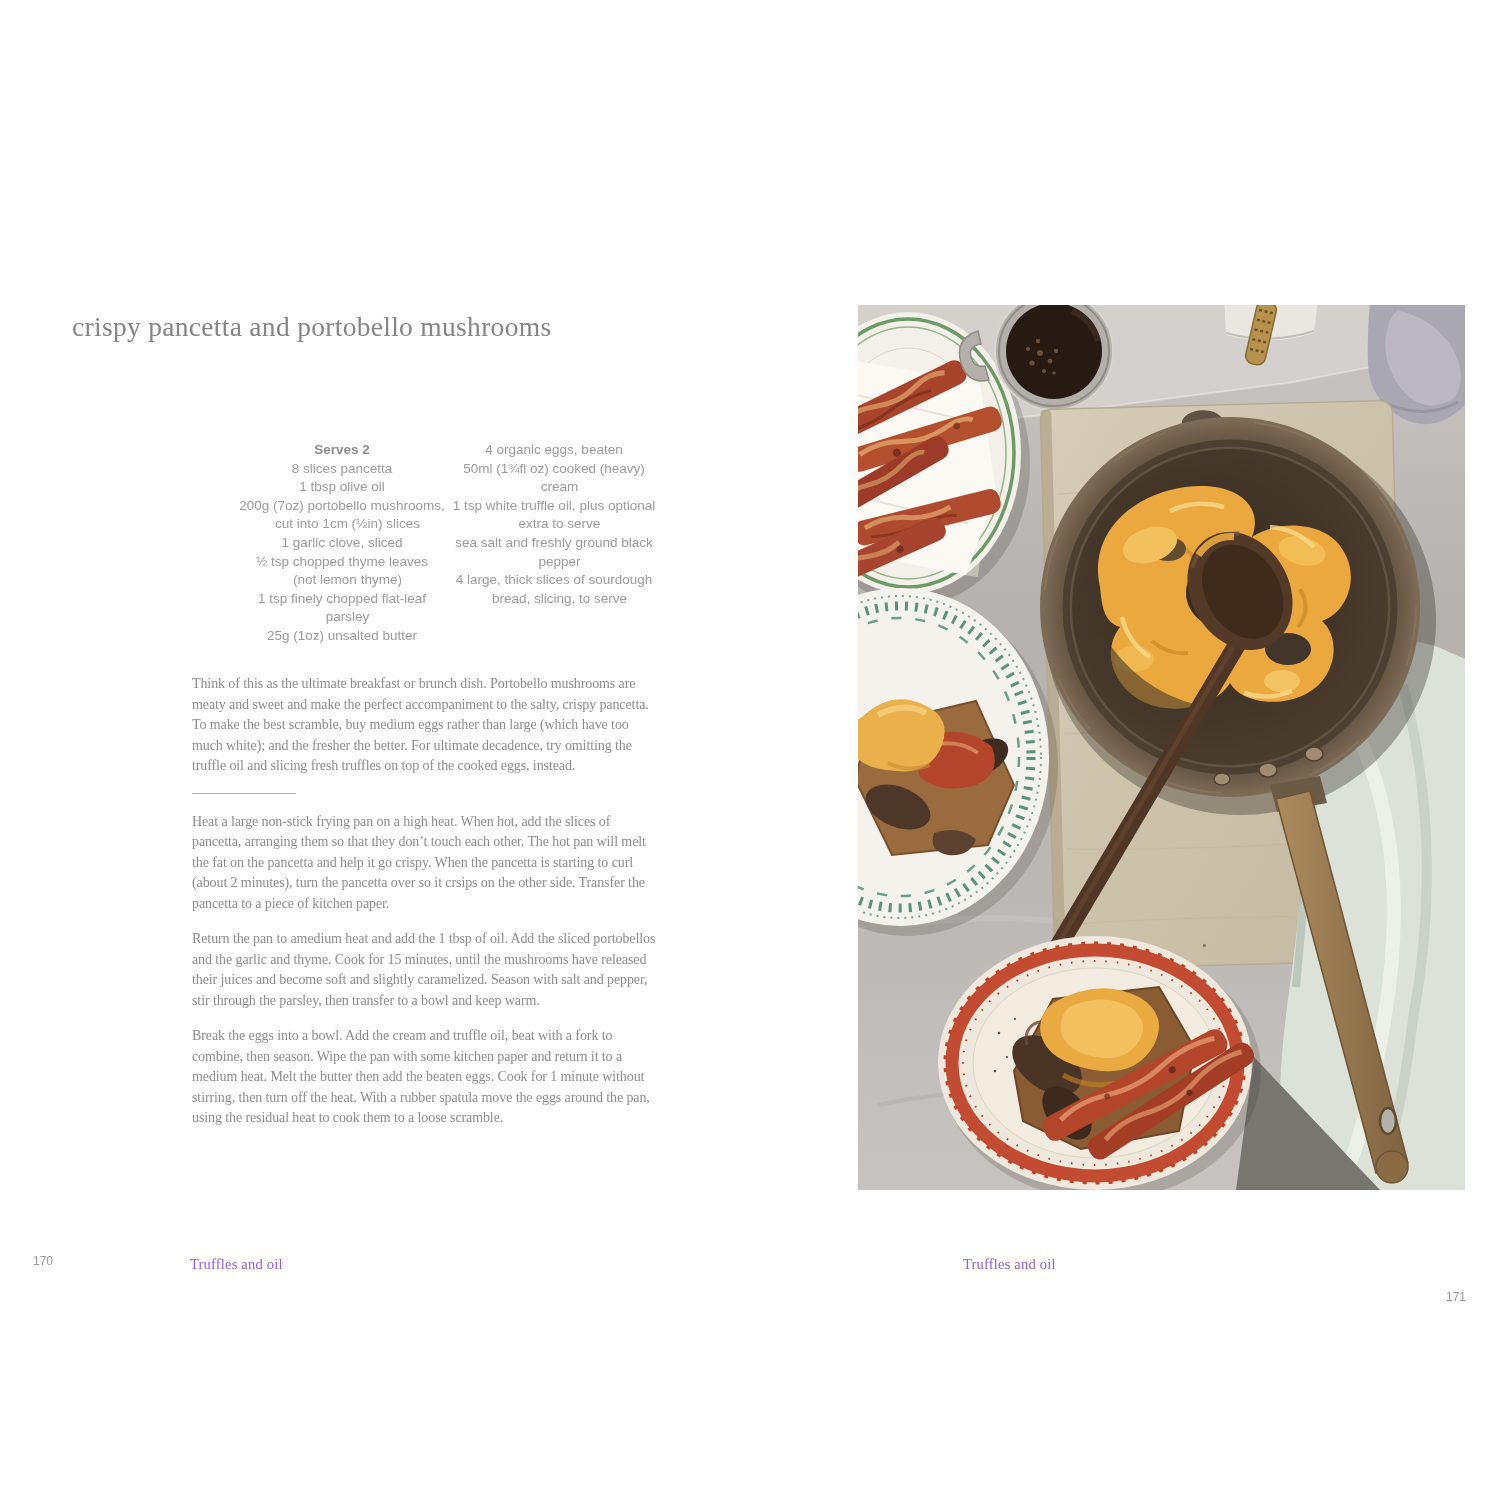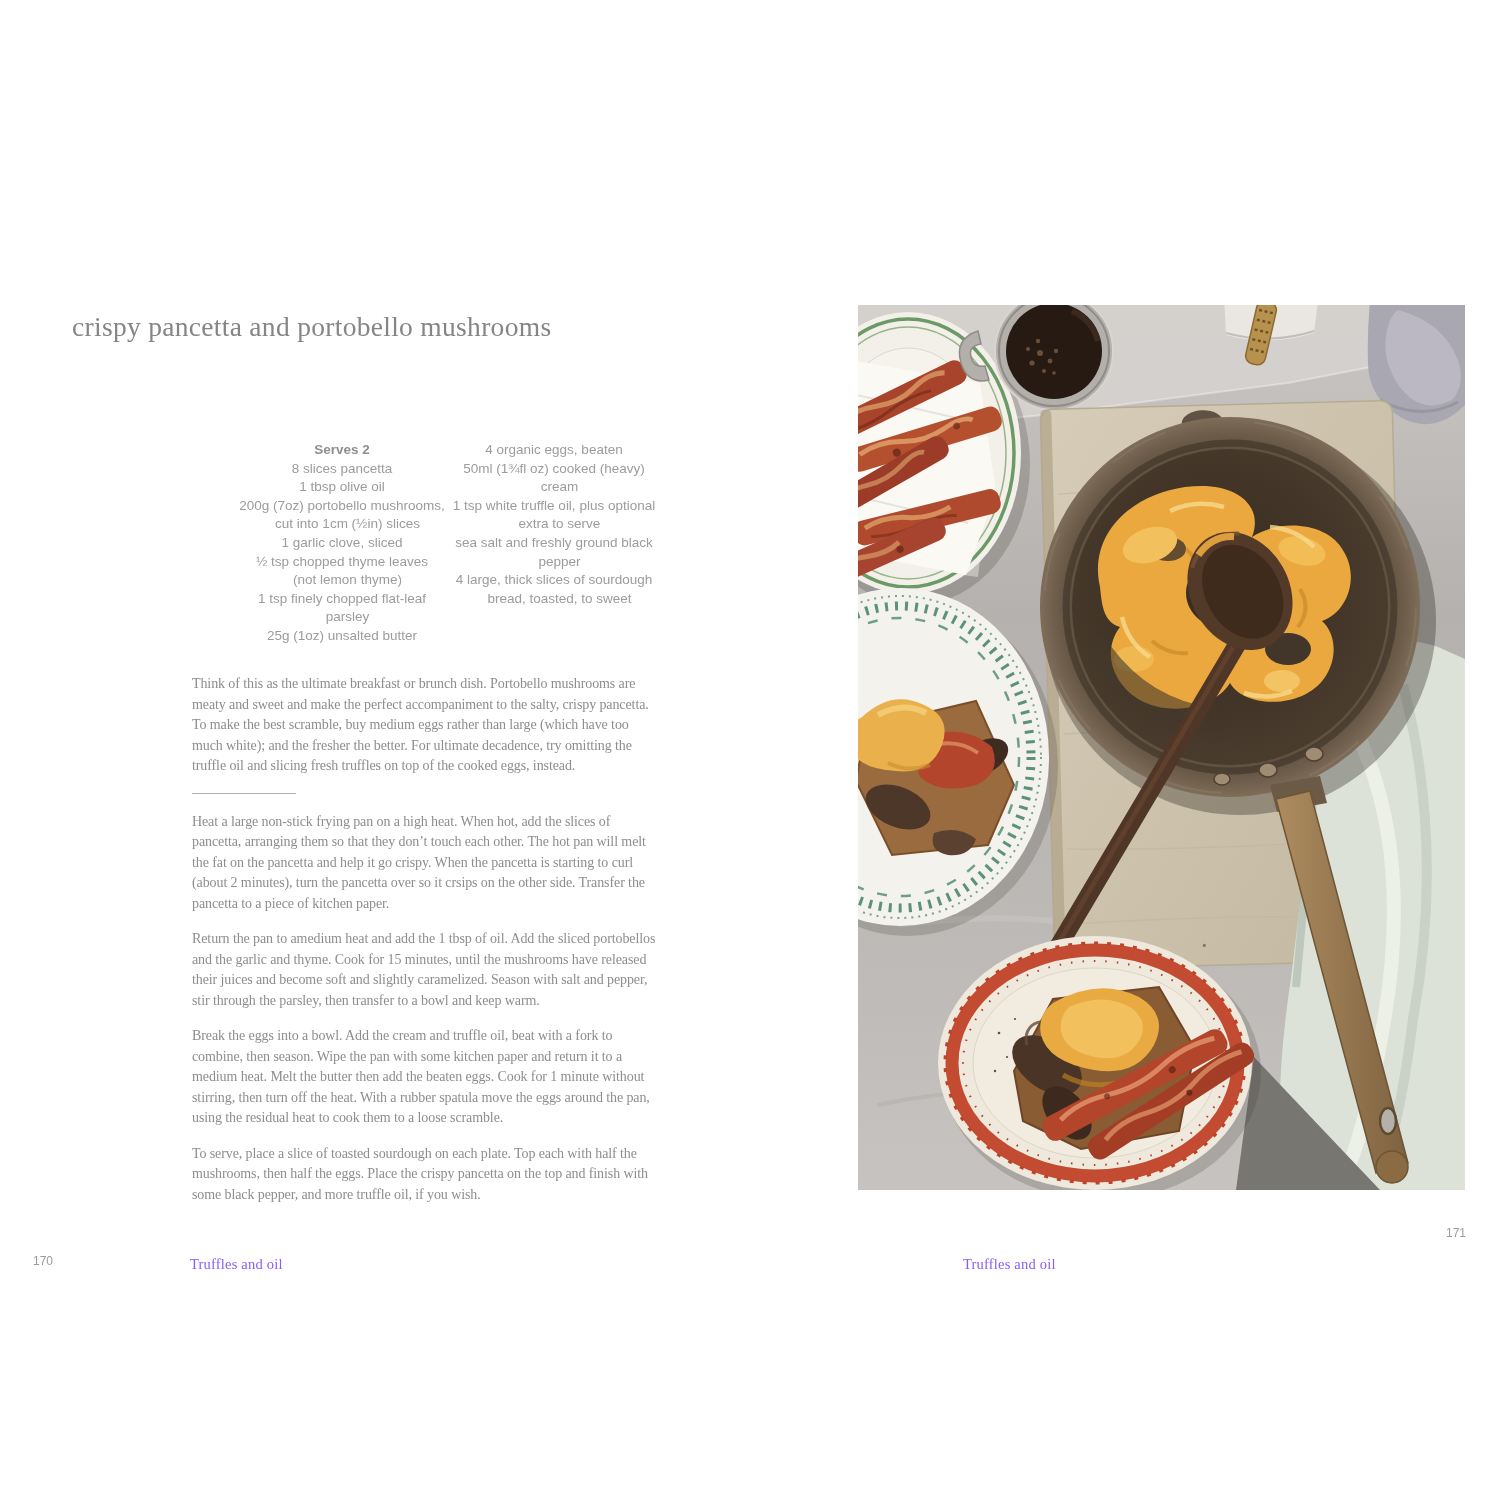--- a/index.html
+++ b/index.html
@@ -37,21 +37,21 @@
     margin:16px 0 18px 0;
   }
   .footer-num{
     font-family:"Liberation Sans", sans-serif;
     font-size:12px;color:#9a9a9a;
   }
   .footer-sec{font-size:14.5px;color:#8b5cf6;letter-spacing:.2px;}
   #pg-left-num{left:33px;top:1254px;}
   #sec-left{left:190px;top:1256px;}
   #sec-right{left:963px;top:1256px;}
-  #pg-right-num{left:1446px;top:1226px;}
+  #pg-right-num{left:1446px;top:1290px;}
   
   .photo{
     left:858px;top:305px;width:607px;height:885px;
     overflow:hidden;background:#b8b5b2;
   }
   .photo svg{display:block;}
 </style>
 </head>
 <body>
 
@@ -78,32 +78,31 @@
 <div class="abs ingredients ing-col2">
   <div>
       <div class="ing-line">4 organic eggs, beaten</div>
       <div class="ing-line">50ml (1¾fl oz) cooked (heavy)</div>
       <div class="ing-line cont">cream</div>
       <div class="ing-line">1 tsp white truffle oil, plus optional</div>
       <div class="ing-line cont">extra to serve</div>
       <div class="ing-line">sea salt and freshly ground black</div>
       <div class="ing-line cont">pepper</div>
       <div class="ing-line">4 large, thick slices of sourdough</div>
-      <div class="ing-line cont">bread, toasted, to sweet</div>
+      <div class="ing-line cont">bread, slicing, to serve</div>
     </div>
 </div>
 
 <div class="abs copy">
   <p>Think of this as the ultimate breakfast or brunch dish. Portobello mushrooms are meaty and sweet and make the perfect accompaniment to the salty, crispy pancetta. To make the best scramble, buy medium eggs rather than large (which have too much white); and the fresher the better. For ultimate decadence, try omitting the truffle oil and slicing fresh truffles on top of the cooked eggs, instead.</p>
   <div class="divider"></div>
   <div>
       <p>Heat a large non-stick frying pan on a high heat. When hot, add the slices of pancetta, arranging them so that they don’t touch each other. The hot pan will melt the fat on the pancetta and help it go crispy. When the pancetta is starting to curl (about 2 minutes), turn the pancetta over so it crsips on the other side. Transfer the pancetta to a piece of kitchen paper.</p>
       <p>Return the pan to amedium heat and add the 1 tbsp of oil. Add the sliced portobellos and the garlic and thyme. Cook for 15 minutes, until the mushrooms have released their juices and become soft and slightly caramelized. Season with salt and pepper, stir through the parsley, then transfer to a bowl and keep warm.</p>
       <p>Break the eggs into a bowl. Add the cream and truffle oil, beat with a fork to combine, then season. Wipe the pan with some kitchen paper and return it to a medium heat. Melt the butter then add the beaten eggs. Cook for 1 minute without stirring, then turn off the heat. With a rubber spatula move the eggs around the pan, using the residual heat to cook them to a loose scramble.</p>
-      <p>To serve, place a slice of toasted sourdough on each plate. Top each with half the mushrooms, then half the eggs. Place the crispy pancetta on the top and finish with some black pepper, and more truffle oil, if you wish.</p>
     </div>
 </div>
 
 <div class="abs footer-num" id="pg-left-num">170</div>
 <div class="abs footer-sec" id="sec-left">Truffles and oil</div>
 
 <div class="abs photo">
   <svg width="607" height="885" viewBox="0 0 607 885" xmlns="http://www.w3.org/2000/svg">
     <defs>
       <linearGradient id="linenG" x1="0" y1="0" x2="0" y2="1">

